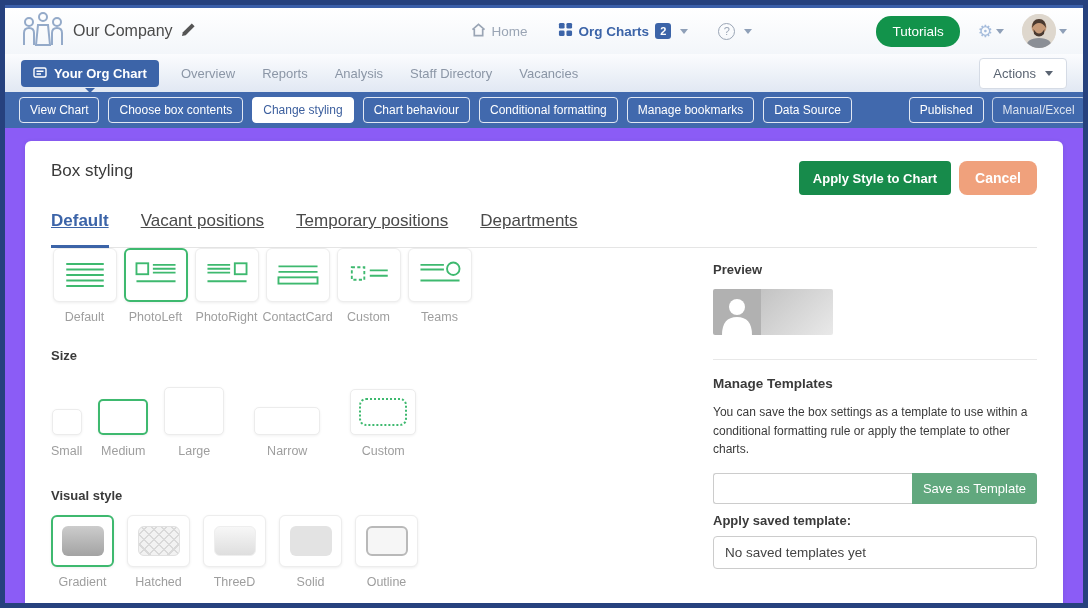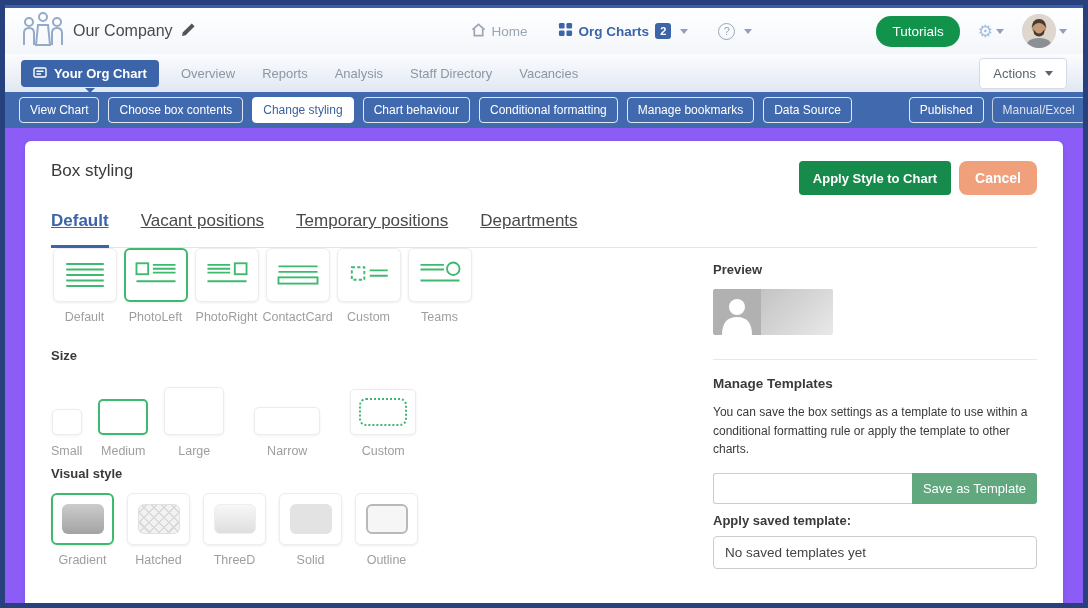--- a/index.html
+++ b/index.html
@@ -306,21 +306,21 @@
               <span class="size-label">Narrow</span>
             </div>
             <div class="size-opt" style="margin-left:14px">
               <div class="size-box size-custom">
                   <div class="size-custom-inner"></div>
                 </div>
               <span class="size-label">Custom</span>
             </div>
           </div>
 
-          <div class="section-h" style="margin-top:8px">Visual style</div>
+          <div class="section-h" style="margin-top:30px">Visual style</div>
           <div class="vs-row">
             <div class="vs-opt">
               <div class="vs-card selected">
                   <div class="vs-swatch sw-gradient"></div>
                 </div>
               <span class="vs-label">Gradient</span>
             </div>
             <div class="vs-opt">
               <div class="vs-card">
                   <div class="vs-swatch sw-hatched"></div>

